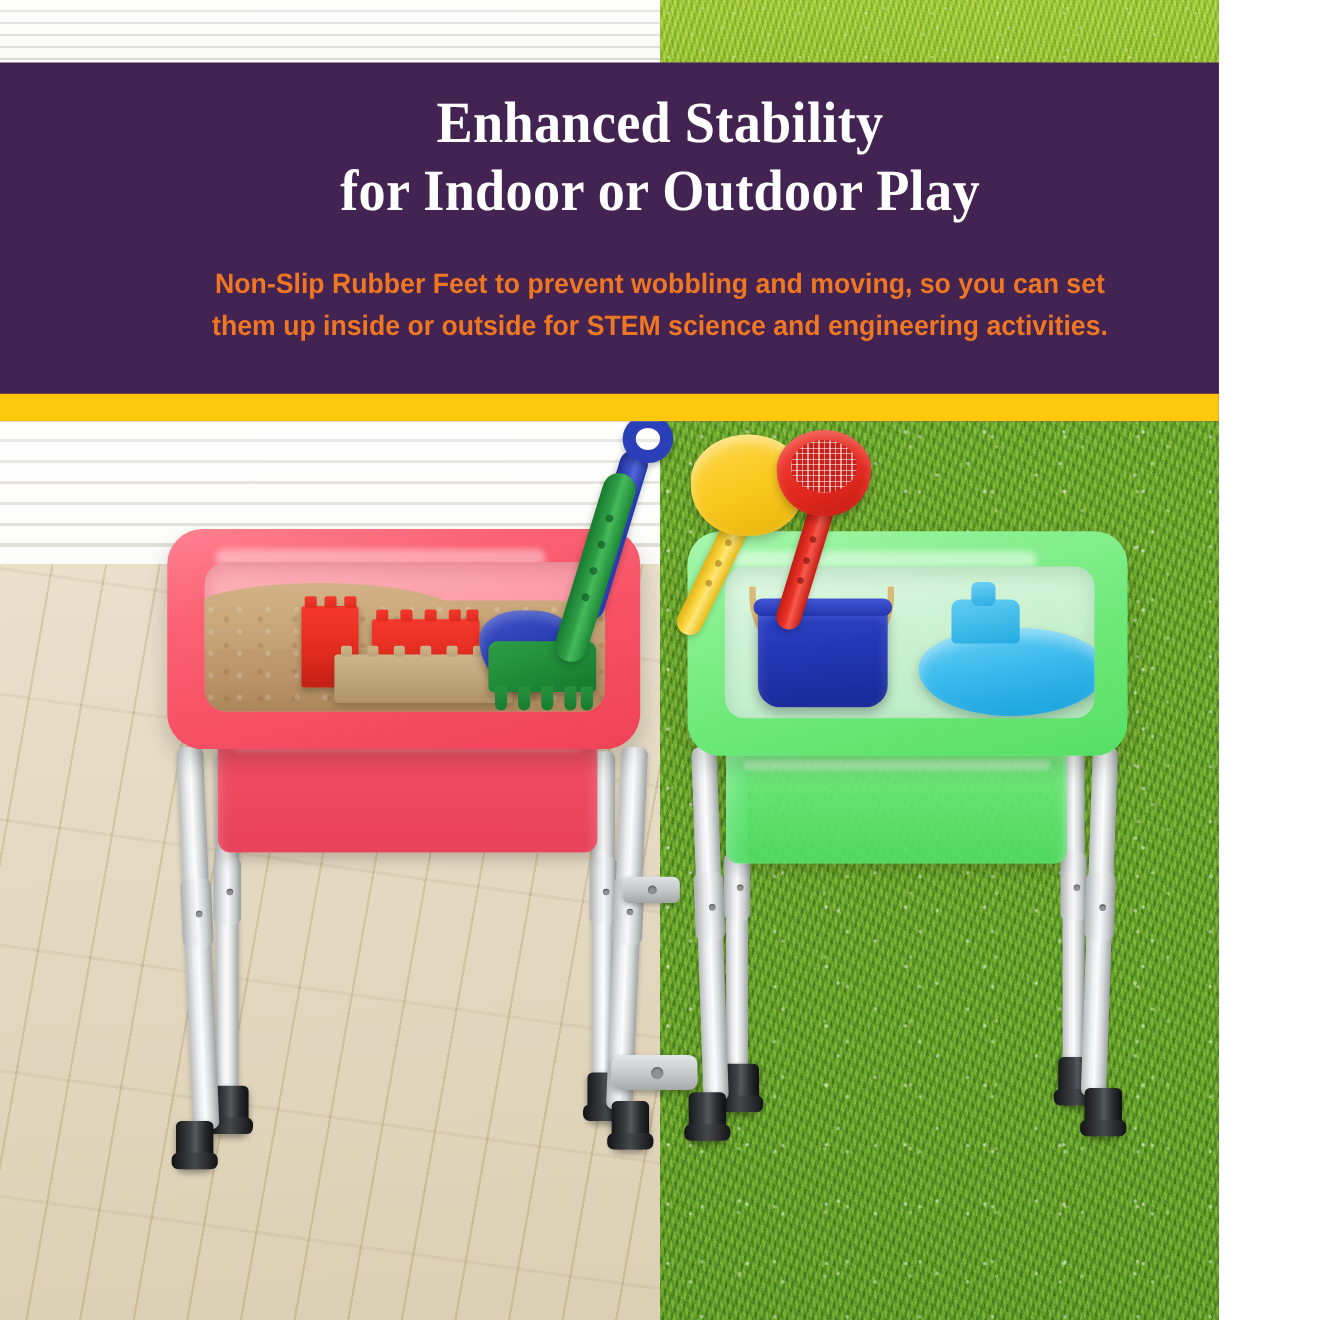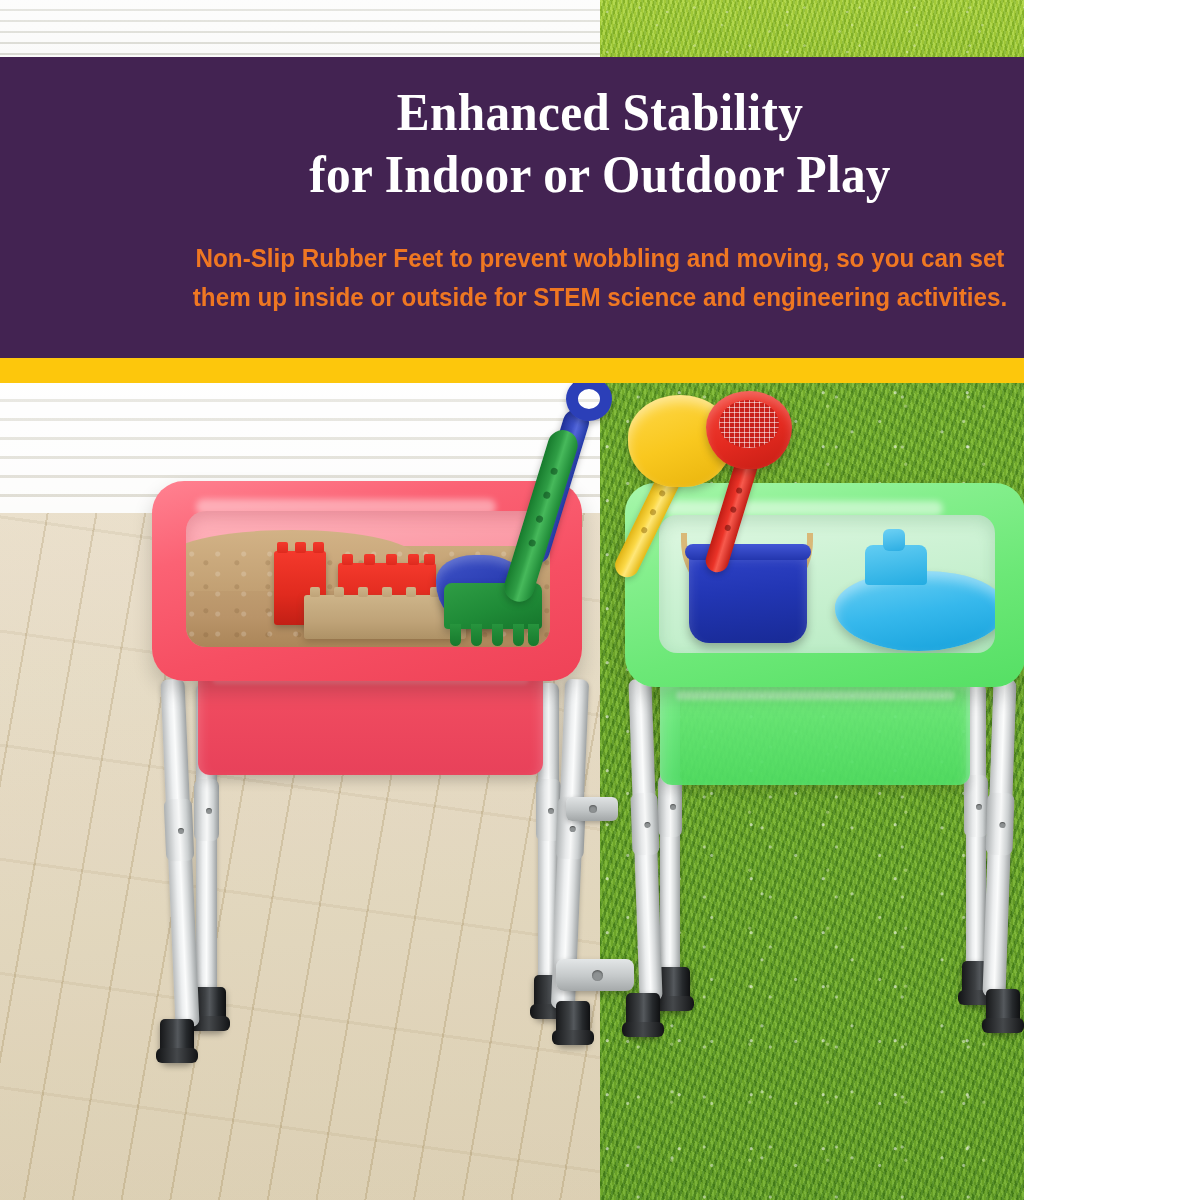--- a/index.html
+++ b/index.html
@@ -1,17 +1,17 @@
 <!DOCTYPE html>
 <html><head>
 <meta charset="utf-8">
 <style>
   html,body{margin:0;padding:0;background:#fff;}
   body{font-family:"Liberation Sans",sans-serif;}
-  .canvas{position:relative;width:1024px;height:1200px;overflow:hidden;background:#701a75;}
+  .canvas{position:relative;width:1108px;height:1200px;overflow:hidden;background:#701a75;}
 
   
   .top-strip{position:absolute;left:0;top:0;width:1200px;height:57px;overflow:hidden;}
   .top-wall{position:absolute;left:0;top:0;width:600px;height:57px;
     background:linear-gradient(180deg,#f2f2ef 0%,#e9e9e4 55%,#dcdcd6 100%);}
   .top-wall::after{content:"";position:absolute;left:0;top:0;width:100%;height:100%;
     background:repeating-linear-gradient(180deg,rgba(255,255,255,.85) 0 9px,rgba(210,210,202,.35) 9px 11px);}
   .top-grass{position:absolute;left:600px;top:0;width:600px;height:57px;
     background:
       repeating-linear-gradient(78deg,rgba(255,255,255,.10) 0 2px,rgba(0,0,0,.05) 2px 4px),

